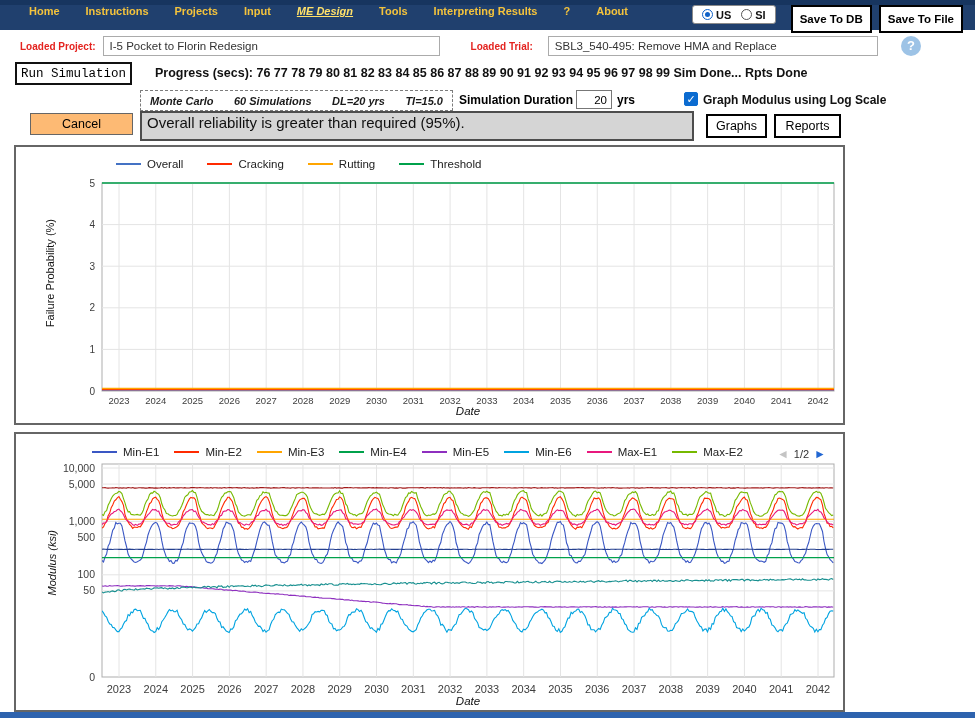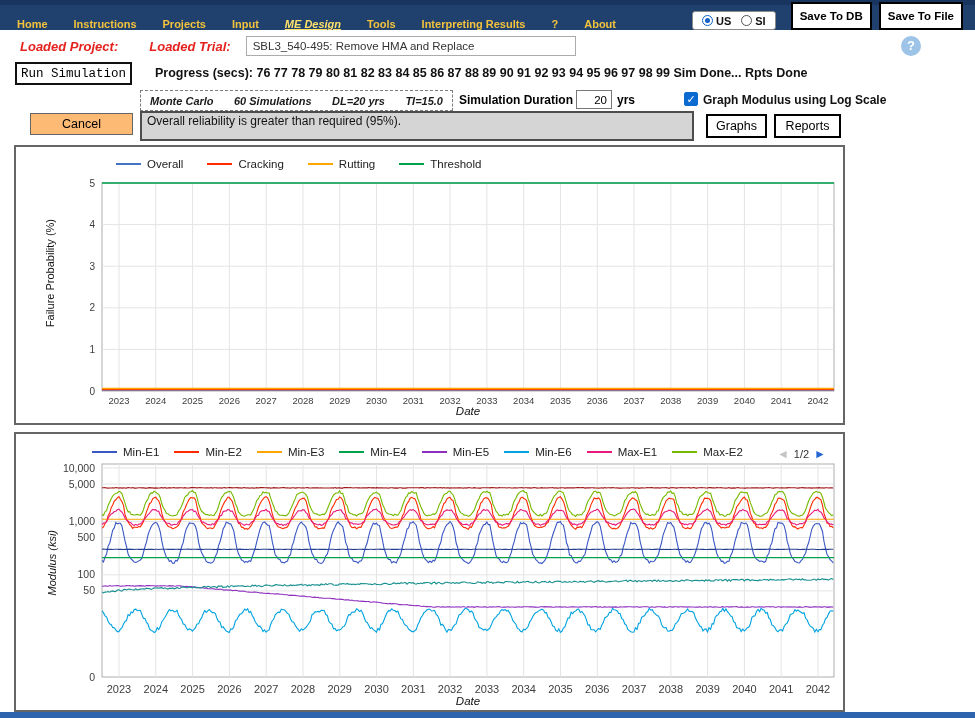--- a/index.html
+++ b/index.html
@@ -1,44 +1,44 @@
 <!DOCTYPE html>
 <html><head>
 <meta charset="utf-8">
 <style>
   *{margin:0;padding:0;box-sizing:border-box}
   body{background:#e9e9e9}
   #app{position:relative;width:975px;height:718px;background:#fff;font-family:"Liberation Sans",sans-serif;overflow:hidden}
   .titlebar{position:absolute;top:0;left:0;width:100%;height:5px;background:#17355F}
-  .menubar{position:absolute;top:5px;left:0;width:100%;height:25px;background:#20406E;display:flex;align-items:flex-end;padding:0 12px 0 4px}
+  .menubar{position:absolute;top:5px;left:0;width:100%;height:25px;background:#20406E;display:flex;align-items:flex-start;padding:0 12px 0 16px}
   .mitem{color:#F4C33C;font-size:11px;font-weight:bold;padding:0 13px;cursor:pointer;white-space:nowrap}
   .mitem.active{color:#FFE16A;font-style:italic;text-decoration:underline}
   .unitpill{margin-left:auto;background:#fff;border:1px solid #8a8a8a;border-radius:3px;height:19px;display:flex;align-items:center;gap:10px;padding:0 9px;margin-right:8px}
   .radio{display:flex;align-items:center;gap:3px;font-size:11px;font-weight:bold;color:#111;cursor:pointer}
   .rdot{width:11px;height:11px;border:1px solid #555;border-radius:50%;position:relative;background:#fff}
   .rdot.checked{border-color:#1062C8}
   .rdot.checked::after{content:"";position:absolute;left:2px;top:2px;width:5px;height:5px;border-radius:50%;background:#1062C8}
   .savebtn{background:#fff;border:2px solid #000;height:28px;font-weight:bold;font-size:11.5px;padding:0 7px;margin-left:7px;font-family:inherit;cursor:pointer;white-space:nowrap}
   .prow{position:absolute;top:36px;left:20px;display:flex;align-items:center;gap:7px}
-  .redlabel{color:#E4231F;font-weight:bold;font-style:italic;font-size:13px;white-space:nowrap}
+  .redlabel{color:#E4231F;font-weight:bold;font-size:10px;white-space:nowrap}
   .tbox{height:20px;border:1px solid #ABABAB;font-size:11.5px;color:#333;padding:0 6px;font-family:inherit}
   #projBox{width:337px}
   #trialBox{width:330px;margin-left:8px}
   .helpcircle{position:absolute;top:36px;left:901px;width:20px;height:20px;border-radius:50%;background:#9DC3E6;color:#fff;font-weight:bold;font-size:13px;text-align:center;line-height:20px;cursor:pointer}
   .runbtn{position:absolute;top:62px;left:15px;width:117px;height:23px;background:#fff;border:2px solid #111;font-size:12.5px;font-family:Liberation Mono, monospace;cursor:pointer}
   .progress{position:absolute;top:66px;left:155px;font-size:12.5px;font-weight:bold;color:#111;white-space:nowrap}
   .mcbox{position:absolute;top:90px;left:140px;width:313px;height:21px;border:1px dashed #7c7c7c;display:flex;align-items:center;justify-content:space-between;padding:0 9px}
   .mcbox span{font-size:11px;font-weight:bold;font-style:italic;color:#1a1a1a;white-space:nowrap}
   .simdur{position:absolute;top:93px;left:459px;font-size:12px;font-weight:bold}
   .durbox{position:absolute;top:90px;left:576px;width:36px;height:19px;border:1px solid #777;font-size:11.5px;text-align:right;padding:0 4px;font-family:inherit}
   .yrs{position:absolute;top:93px;left:617px;font-size:12px;font-weight:bold}
   .chk{position:absolute;top:92px;left:684px;width:14px;height:14px;background:#0B6BD0;border:1px solid #0B6BD0;color:#fff;font-size:11px;line-height:13px;text-align:center;border-radius:2px;cursor:pointer}
   .chklabel{position:absolute;top:93px;left:703px;font-size:12px;font-weight:bold;color:#111;white-space:nowrap}
   .cancelbtn{position:absolute;top:113px;left:30px;width:103px;height:22px;background:#fdba74;border:1px solid #666;font-size:12.5px;font-family:inherit;cursor:pointer}
-  .statusbox{position:absolute;top:111px;left:140px;width:554px;height:30px;background:#D5D5D5;border:2px solid #4d4d4d;font-size:12px;color:#111;padding:1px 5px}
+  .statusbox{position:absolute;top:111px;left:140px;width:554px;height:30px;background:#D5D5D5;border:2px solid #4d4d4d;font-size:15px;color:#111;padding:1px 5px}
   .graphsbtn{position:absolute;top:114px;left:706px;width:61px;height:24px;background:#fff;border:2px solid #000;font-size:12.5px;font-family:inherit;cursor:pointer}
   .reportsbtn{position:absolute;top:114px;left:774px;width:67px;height:24px;background:#fff;border:2px solid #000;font-size:12.5px;font-family:inherit;cursor:pointer}
   .panel{position:absolute;left:14px;width:831px;background:#fff;border:2px solid #666}
   #panel1{top:145px;height:280px}
   #panel2{top:432px;height:280px}
   .legendrow{position:absolute;display:flex;align-items:flex-start}
   #legend1{left:100px;top:11px;gap:24px}
   #legend2{left:76px;top:12px;gap:15px}
   .litem{display:flex;align-items:center;gap:6px;font-size:11.5px;color:#222;white-space:nowrap}
   .lswatch{display:inline-block;width:25px;height:2px}
@@ -81,20 +81,21 @@
         <span class="rdot" id="rdotSI"></span>
         <span>SI</span>
       </span>
     </span>
     <button class="savebtn">Save To DB</button>
     <button class="savebtn">Save To File</button>
   </nav>
 
   <div class="prow">
     <span class="redlabel">Loaded Project:</span>
+    <input id="projBox" class="tbox" value="I-5 Pocket to Florin Redesign" style="">
     <span class="redlabel" style="margin-left:24px">Loaded Trial:</span>
     <input id="trialBox" class="tbox" value="SBL3_540-495: Remove HMA and Replace" style="">
   </div>
   <div class="helpcircle">?</div>
 
   <button class="runbtn">Run Simulation</button>
   <div class="progress">Progress (secs): 76 77 78 79 80 81 82 83 84 85 86 87 88 89 90 91 92 93 94 95 96 97 98 99 Sim Done... Rpts Done</div>
 
   <div class="mcbox">
     <span>Monte Carlo</span>

